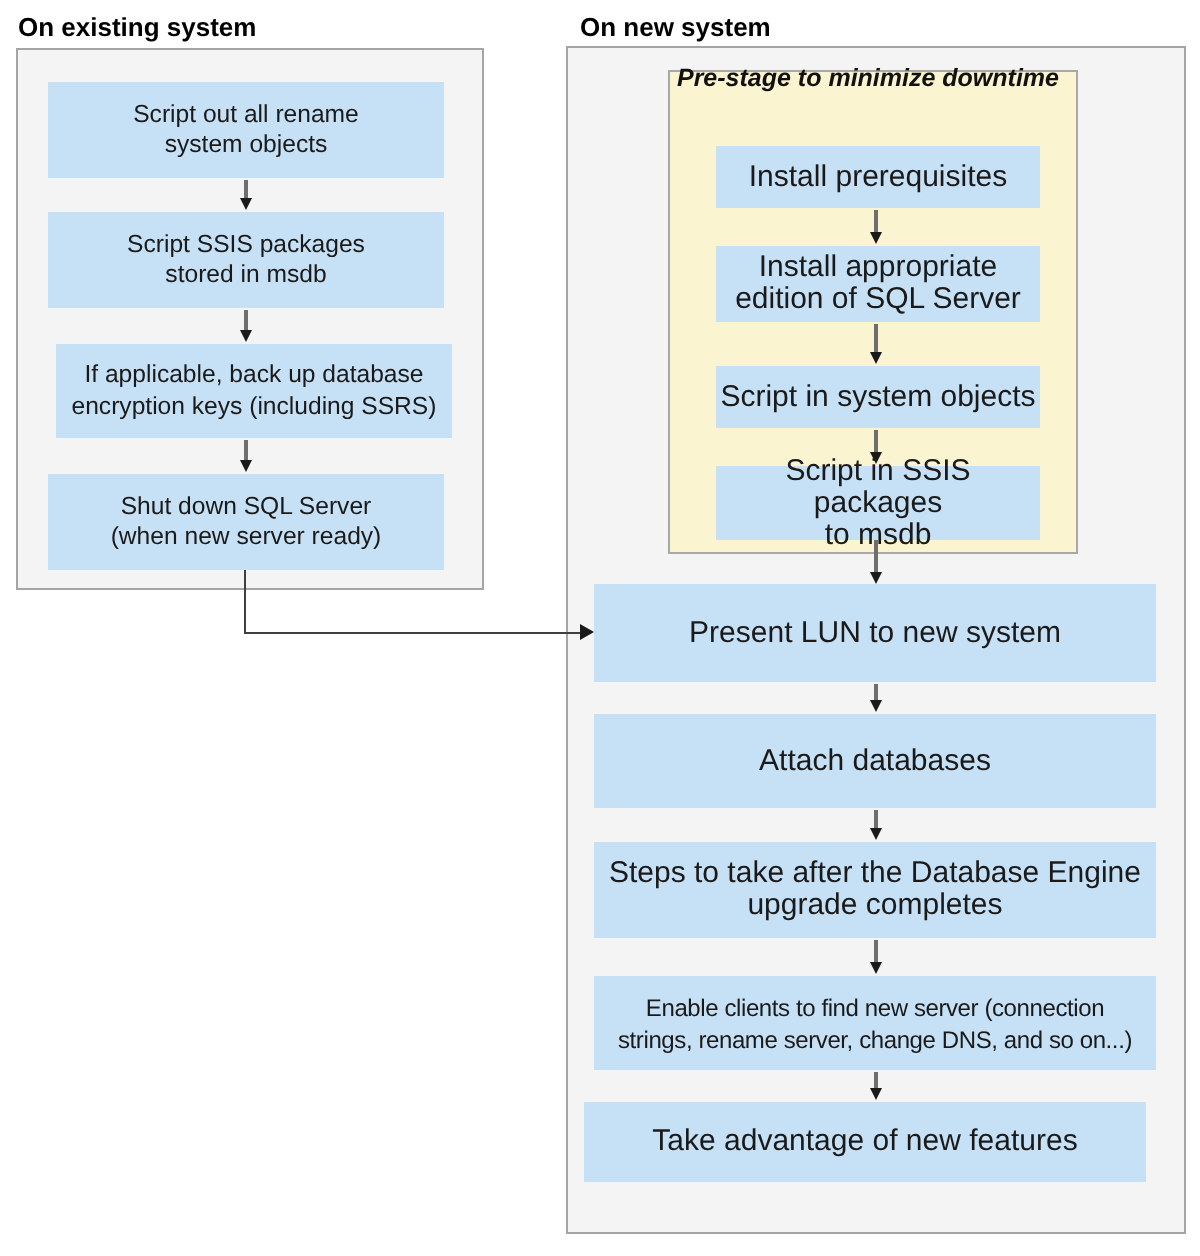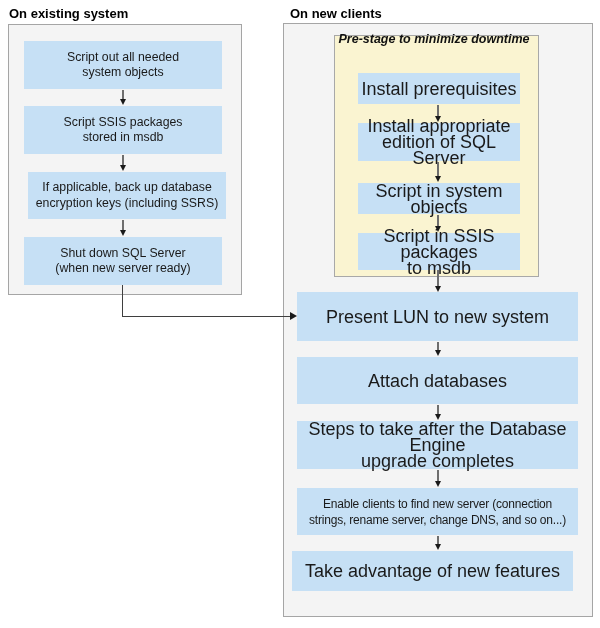--- a/index.html
+++ b/index.html
@@ -28,21 +28,21 @@
     position:absolute;background:var(--prestage-fill);
     border:1px solid var(--prestage-border);box-sizing:border-box;
   }
   .prestage-title{
     position:absolute;font-size:12.5px;font-weight:bold;font-style:italic;
     text-align:center;color:#111;
   }
   .box{
     position:absolute;background:var(--step-fill);box-sizing:border-box;
     display:flex;align-items:center;justify-content:center;text-align:center;
-    font-size:18px;line-height:16px;white-space:pre-line;padding:1px 2px;
+    font-size:15px;line-height:16px;white-space:pre-line;padding:1px 2px;
   }
   .box.small{font-size:12.3px;line-height:15.5px;}
   .box.tight{font-size:12px;letter-spacing:-0.2px;line-height:16px;text-align:center;}
   
   .varrow{position:absolute;width:9px;}
   .varrow::before{
     content:"";position:absolute;left:3.8px;top:0;bottom:5px;width:1.4px;
     background:var(--connector);
   }
   .varrow::after{
@@ -56,26 +56,26 @@
     border-top:4px solid transparent;border-bottom:4px solid transparent;
     border-left:7px solid var(--arrowhead);
   }
 </style>
 </head>
 <body>
 
 <div class="page">
 
   <div class="col-title" style="left:9px;top:6px">On existing system</div>
-  <div class="col-title" style="left:290px;top:6px">On new clients</div>
+  <div class="col-title" style="left:290px;top:6px">On new system</div>
 
   <div class="panel" style="left:8px;top:24px;width:234px;height:271px"></div>
   <div class="panel" style="left:283px;top:23px;width:310px;height:594px"></div>
 
-  <div class="box small" style="left:24px;top:41px;width:198px;height:48px">Script out all needed
+  <div class="box small" style="left:24px;top:41px;width:198px;height:48px">Script out all rename
 system objects</div>
   <div class="varrow" style="left:118.5px;top:90px;height:15px"></div>
 
   <div class="box small" style="left:24px;top:106px;width:198px;height:48px">Script SSIS packages
 stored in msdb</div>
   <div class="varrow" style="left:118.5px;top:155px;height:16px"></div>
 
   <div class="box small" style="left:28px;top:172px;width:198px;height:47px">If applicable, back up database
 encryption keys (including SSRS)</div>
   <div class="varrow" style="left:118.5px;top:220px;height:16px"></div>

